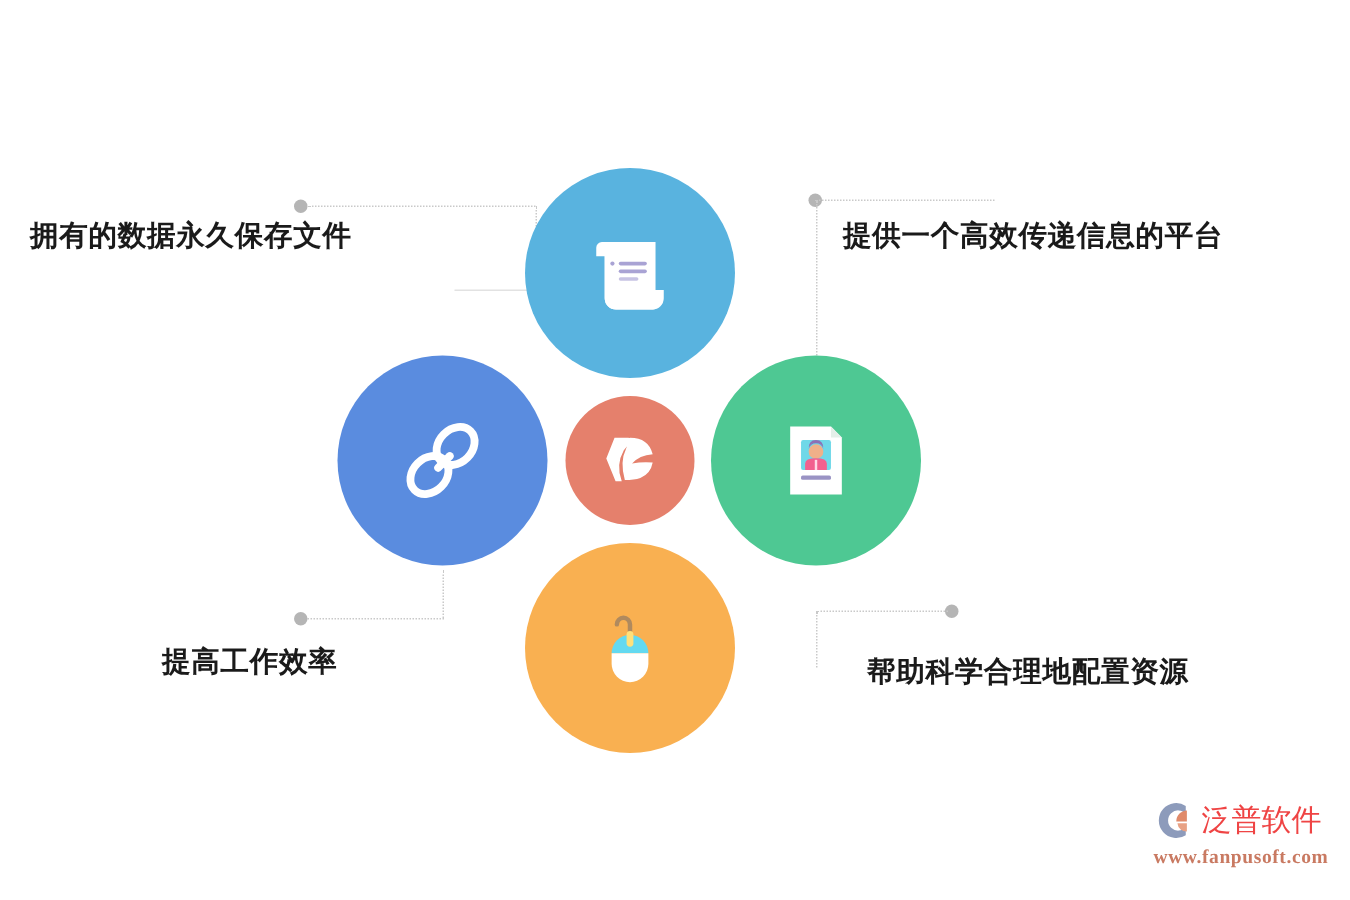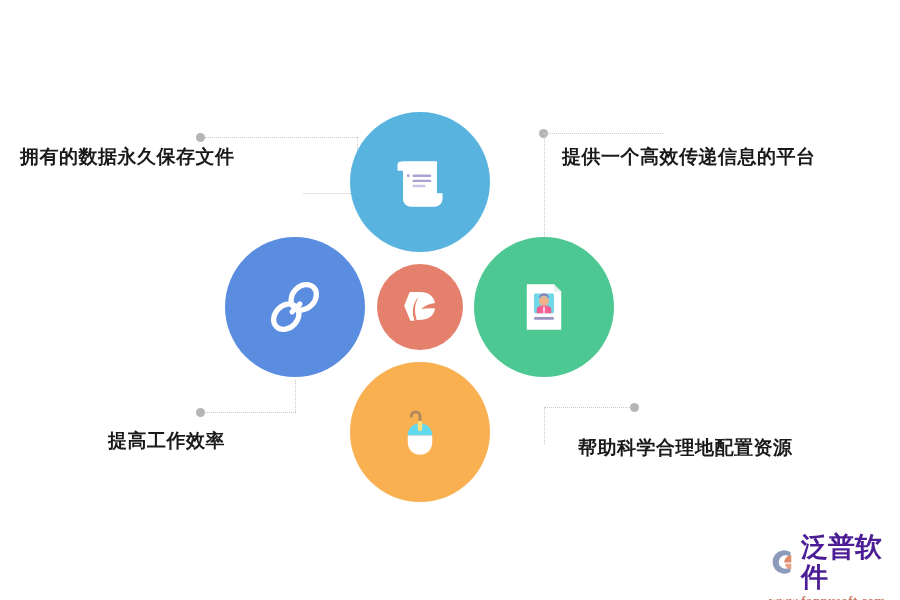--- a/index.html
+++ b/index.html
@@ -85,23 +85,23 @@
     display: flex;
     align-items: center;
     gap: 3px;
   }
   #logo-mark {
     width: 30px;
     height: 30px;
     flex: none;
   }
   #logo-word {
-    font-size: 27px;
-    font-weight: bold;
-    color: #4c1d95;
+    font-size: 20px;
+    font-weight: normal;
+    color: #ef4444;
     letter-spacing: 0px;
     line-height: 30px;
   }
   #logo-url {
     font-family: "Liberation Serif", "DejaVu Serif", serif;
     font-size: 13px;
     font-weight: bold;
     color: #c97a62;
     letter-spacing: 0.4px;
     margin-top: 1px;

